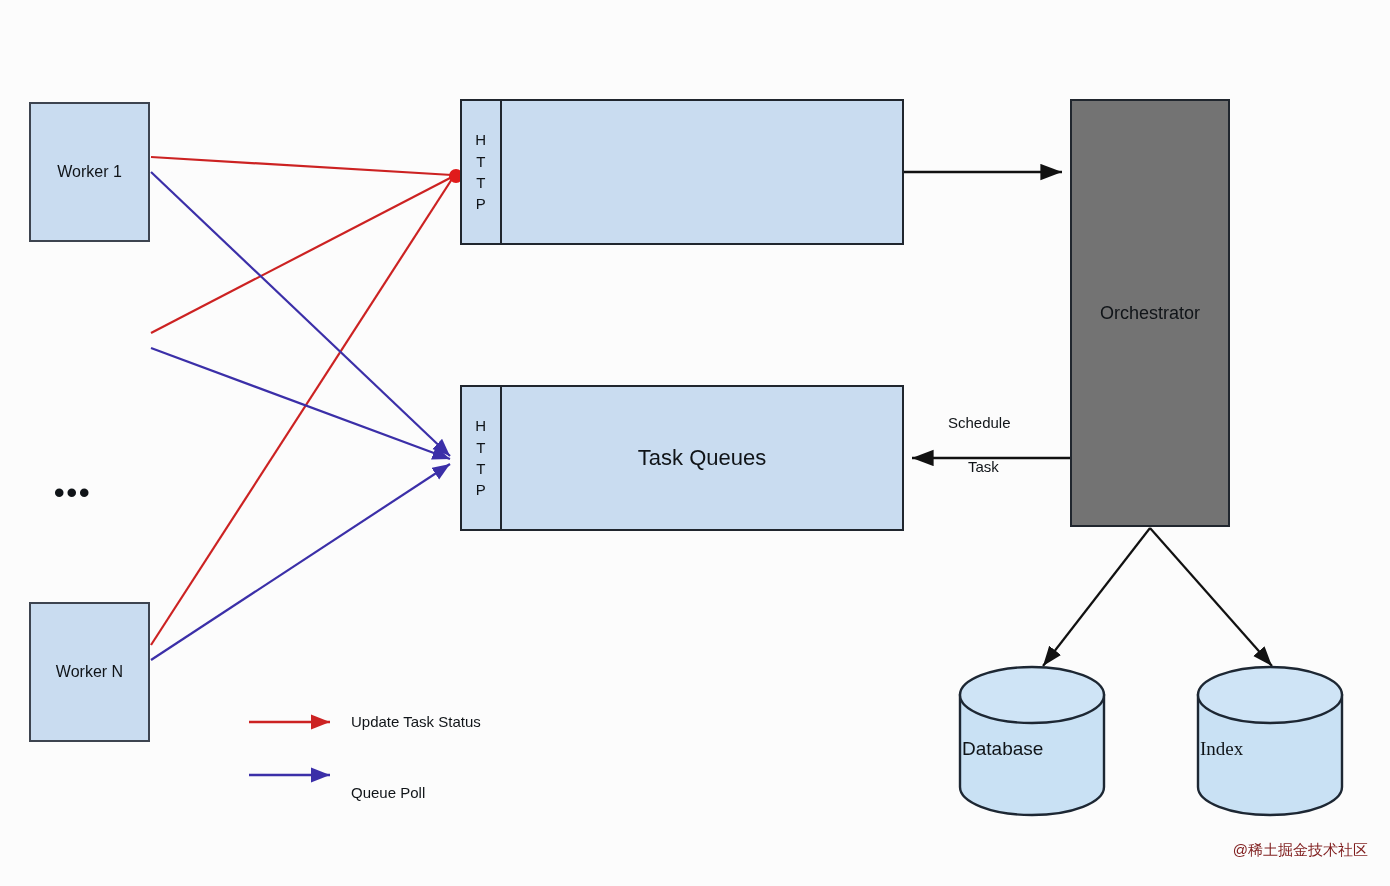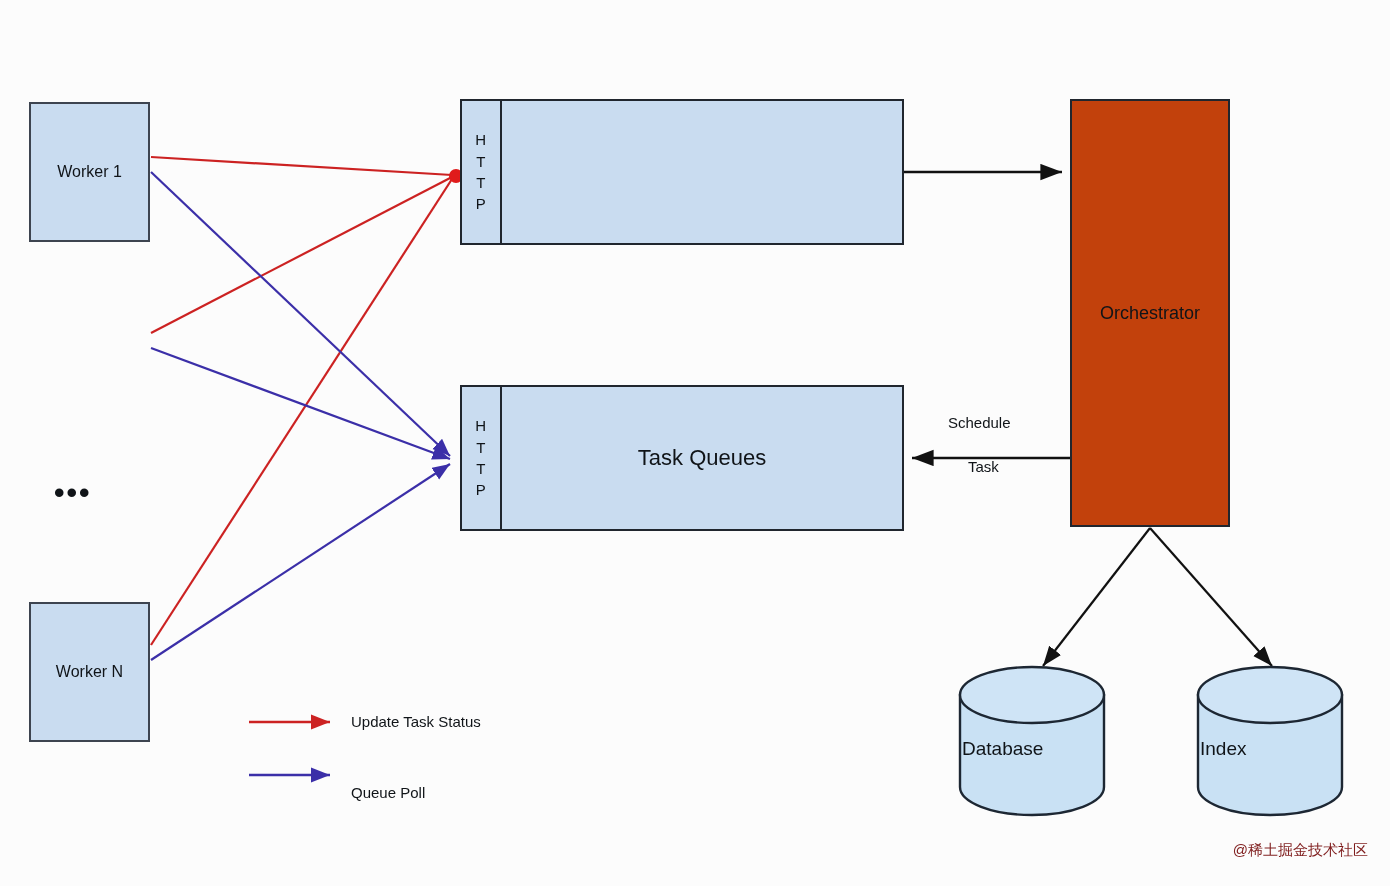--- a/index.html
+++ b/index.html
@@ -67,21 +67,21 @@
     flex: 1;
     display: flex;
     align-items: center;
     justify-content: center;
   }
   .svc-body .node-label { font-size: 22px; }
 
   .orch-box {
     position: absolute;
     box-sizing: border-box;
-    background: #c2410c;
+    background: #737373;
     border: 2px solid #20262e;
     display: flex;
     align-items: center;
     justify-content: center;
   }
   .orch-box .node-label { font-size: 18px; }
 
   .ellipsis {
     position: absolute;
     font-size: 30px;
@@ -208,20 +208,20 @@
   </div>
 
   <div class="orch-box" style="left:1070px; top:99px; width:160px; height:428px;">
     <span class="node-label">Orchestrator</span>
   </div>
 
   <div class="edge-label" style="left:948px; top:414px;">Schedule</div>
   <div class="edge-label" style="left:968px; top:458px;">Task</div>
 
   <div class="cyl-label" style="left:962px; top:738px; width:140px;">Database</div>
-  <div class="cyl-label" style="left:1200px; top:738px; width:158px;">Index</div>
+  <div class="cyl-label" style="left:1200px; top:738px; width:158px;font-family:Liberation Serif, serif;">Index</div>
 
   <div class="legend-label" style="left:351px; top:713px;">Update Task Status</div>
   <div class="legend-label" style="left:351px; top:760px;margin-top:24px;">Queue Poll</div>
 
   <div class="watermark">@稀土掘金技术社区</div>
 
 </div>
 
 </body></html>

